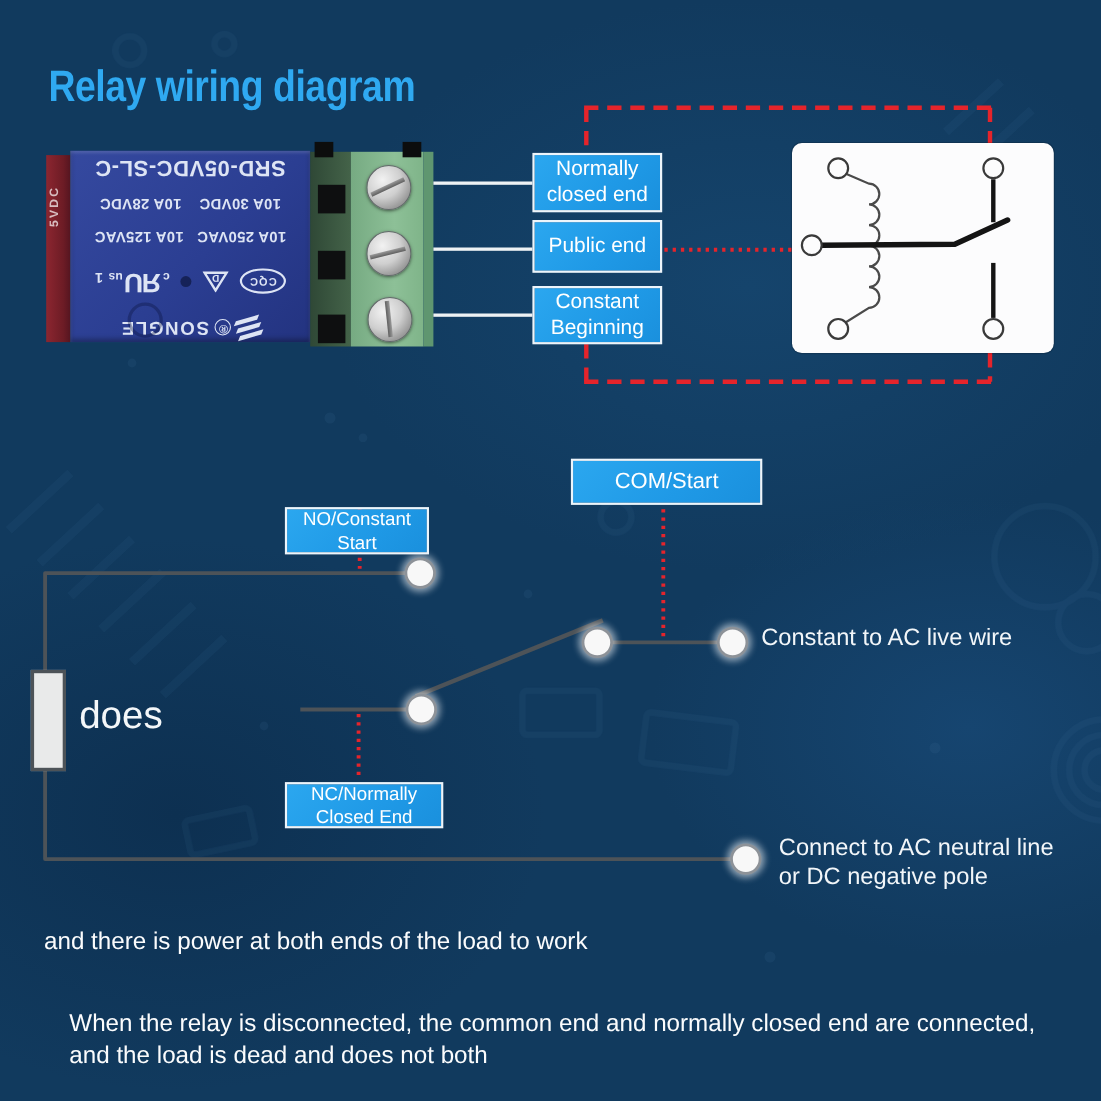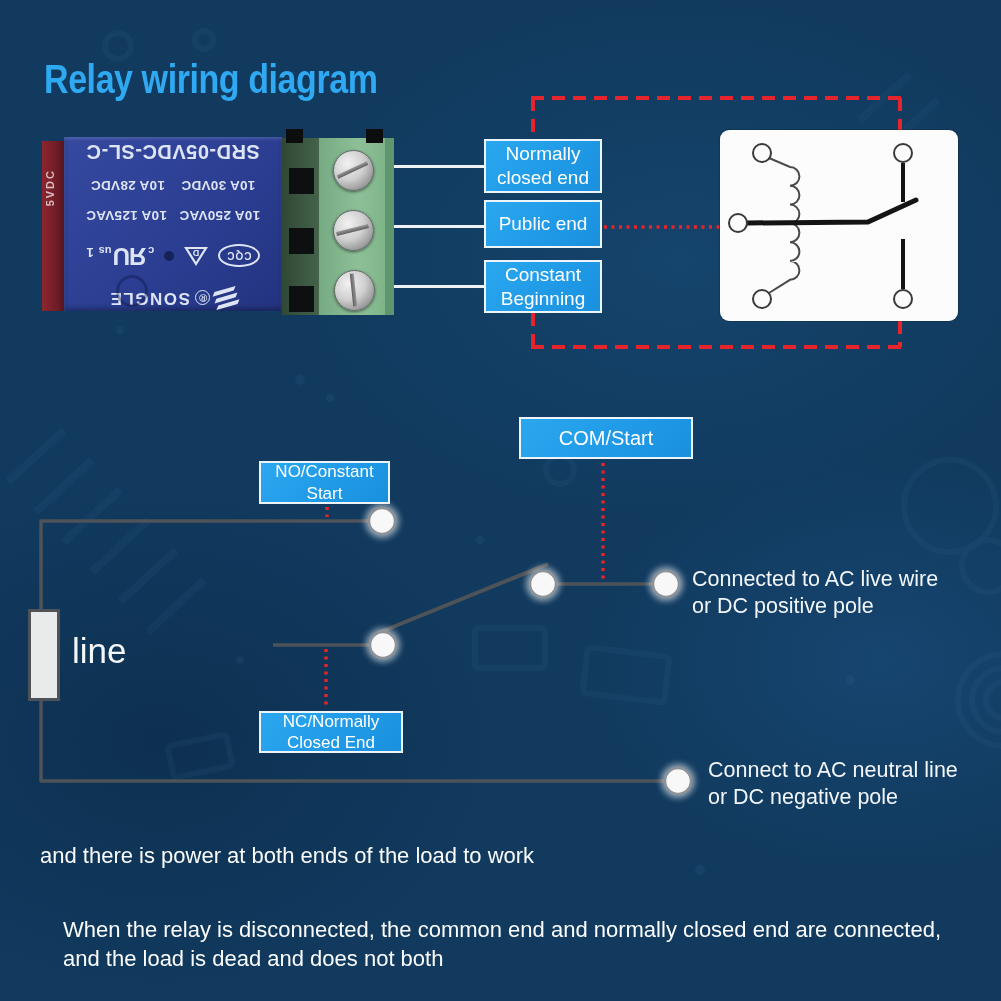--- a/index.html
+++ b/index.html
@@ -269,25 +269,24 @@
   </div>
   <div class="abs z3 lbl" style="left:519px;top:417px;width:174px;height:42px;">
     <span class="l20">COM/Start</span>
   </div>
   <div class="abs z3 lbl" style="left:259px;top:711px;width:144px;height:42px;">
     <span class="l17">NC/Normally</span>
     <span class="l17">Closed End</span>
   </div>
 
   <div class="abs z3 load-rect"></div>
-  <div class="abs z3 load-label">line</div>
+  <div class="abs z3 load-label">does</div>
 
   <div class="abs z3 annot" style="left:692px;top:566px;">
-    <div>Connected to AC live wire</div>
-    <div>or DC positive pole</div>
+    <div>Constant to AC live wire</div>
   </div>
   <div class="abs z3 annot" style="left:708px;top:757px;">
     <div>Connect to AC neutral line</div>
     <div>or DC negative pole</div>
   </div>
 
   <div class="abs z3 notes" style="left:40px;top:841px;">
     <div>and there is power at both ends of the load to work</div>
   </div>
   <div class="abs z3 notes" style="left:40px;top:915px;margin-left:23px;">

